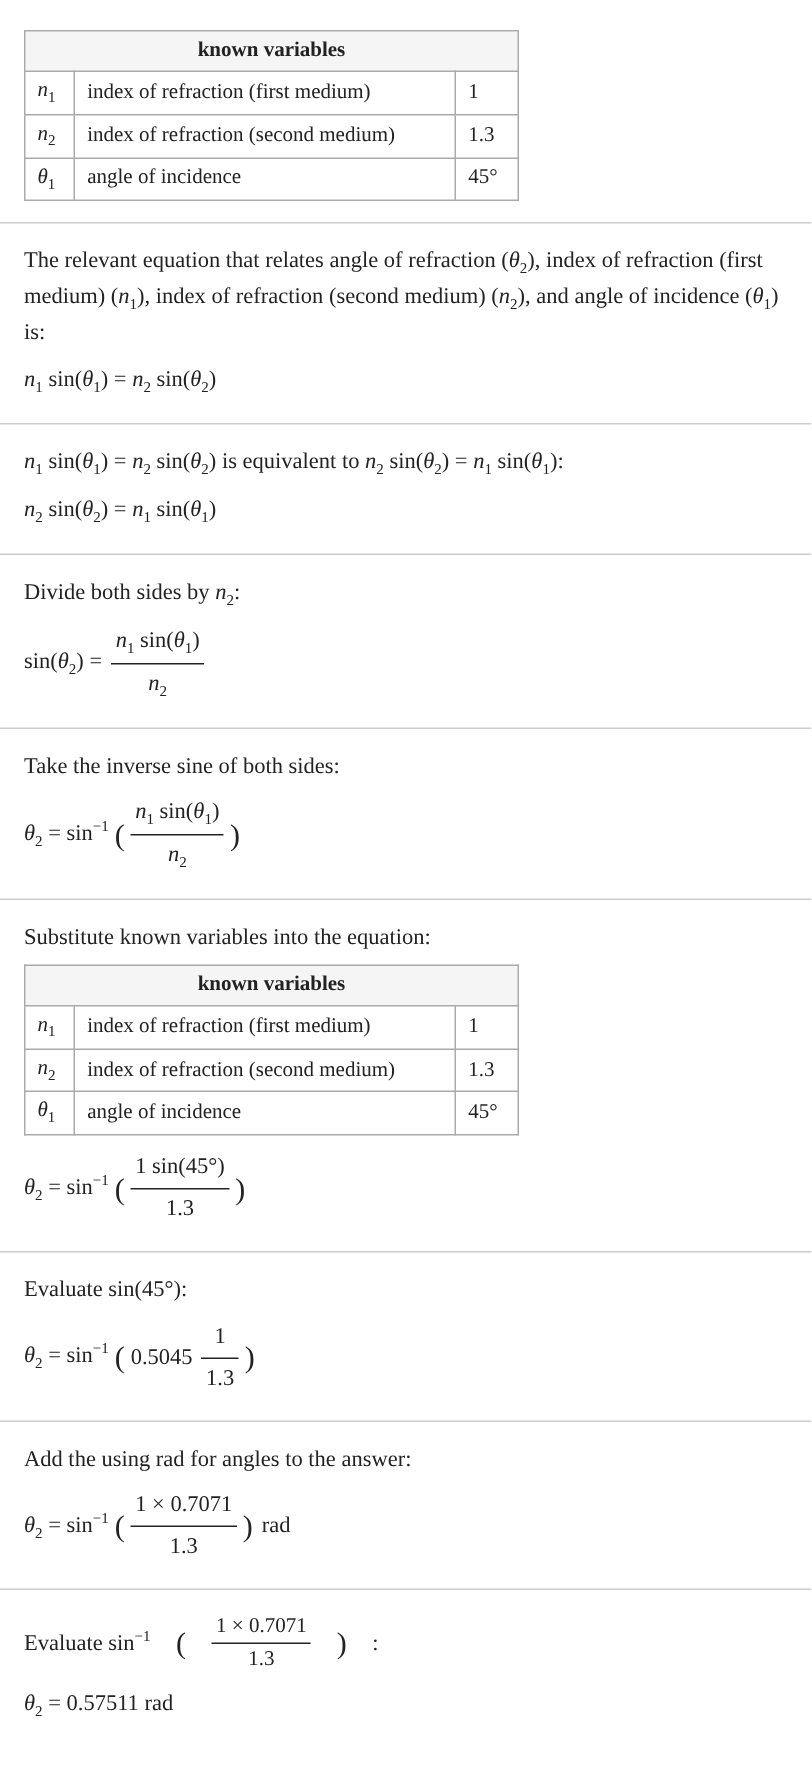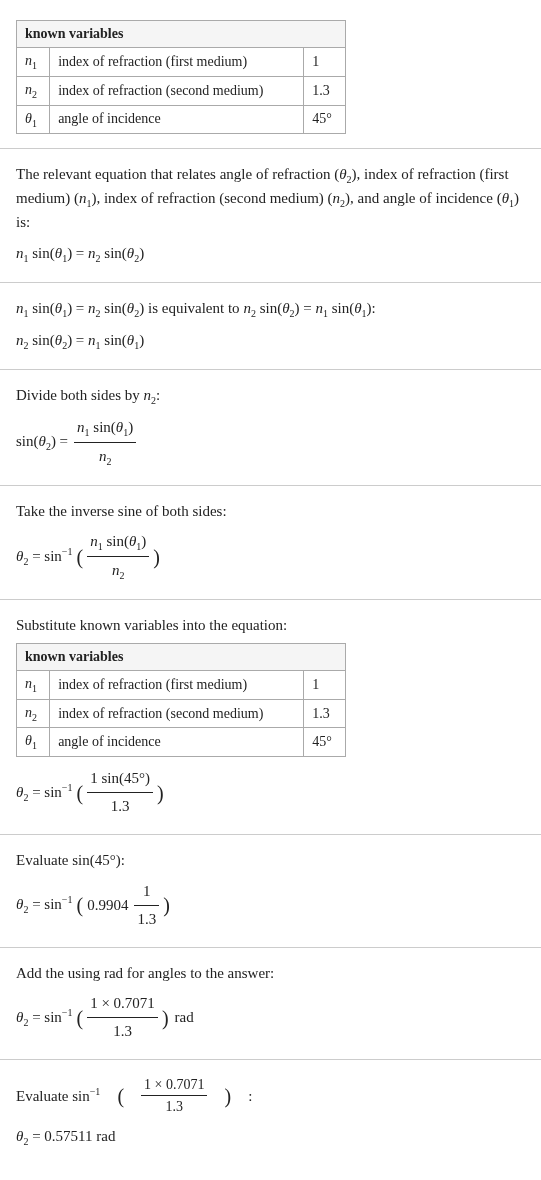--- a/index.html
+++ b/index.html
@@ -26,20 +26,21 @@
       margin-top: 6px;
       font-size: 14px;
     }
     .var-table td {
       border: 1px solid #aaa;
       padding: 5px 8px;
     }
     .var-table .header-row td, .var-table .header-row th {
       background: #f5f5f5;
       font-weight: bold;
+      text-align: center;
     }
     .sym { font-style: italic; }
     .math-line {
       font-size: 15px;
       margin-top: 6px;
       line-height: 1.8;
     }
     .frac {
       display: inline-block;
       text-align: center;
@@ -156,21 +157,21 @@
     </span>
     <span style="font-size:20px;">)</span>
   </div>
 </div>
 
 <div class="section">
   <p>Evaluate sin(45°):</p>
   <div class="math-line" style="display:flex;align-items:center;gap:4px;">
     <span><span class="sym">θ</span><sub>2</sub> = sin<sup>−1</sup></span>
     <span style="font-size:20px;">(</span>
-    <span>0.9904</span>
+    <span>0.5045</span>
     <span style="margin-left:2px;">
       <span class="frac">
         <span class="num">1</span>
         <span class="den">1.3</span>
       </span>
     </span>
     <span style="font-size:20px;">)</span>
   </div>
 </div>
 

